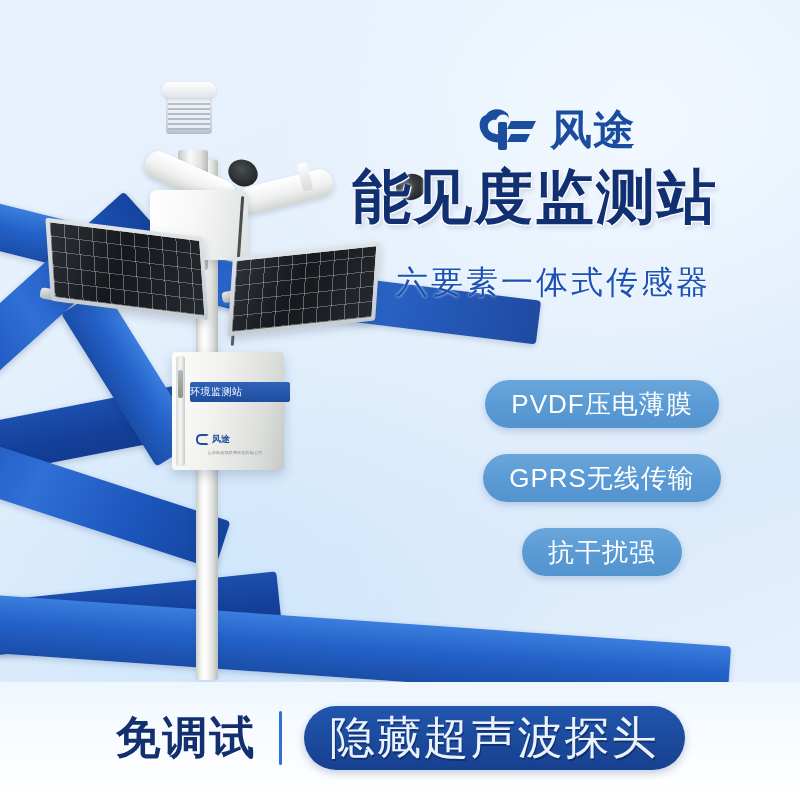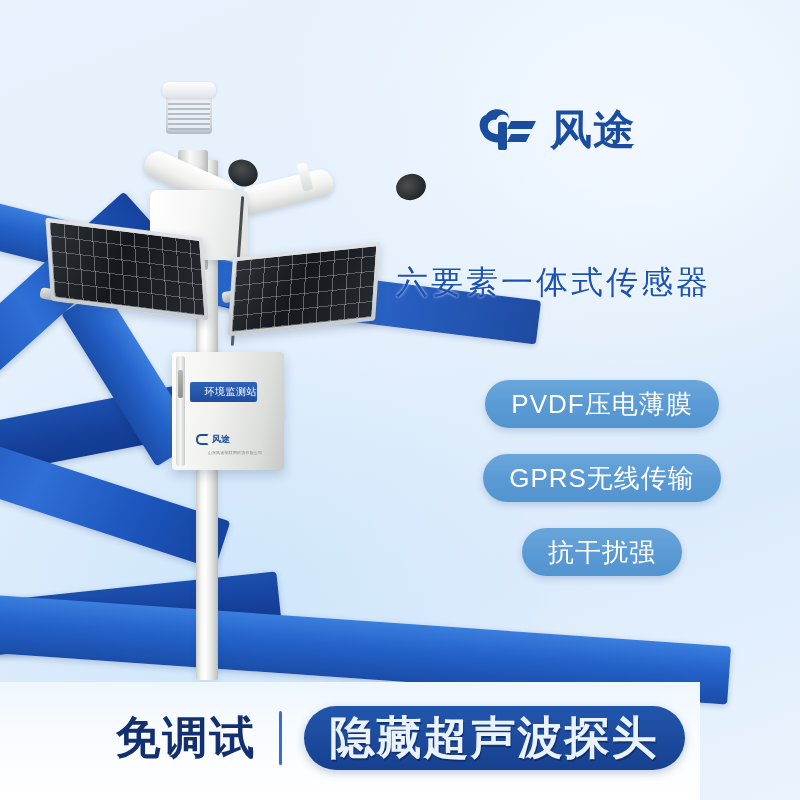--- a/index.html
+++ b/index.html
@@ -75,23 +75,23 @@
     background:linear-gradient(180deg,#2a2d30,#43484c);border-radius:2px;
     transform:rotate(4deg);opacity:.85;}
 
   .box{position:absolute;left:172px;top:352px;width:112px;height:118px;
     background:linear-gradient(100deg,#fdfdfc 0%,#f1f1ee 40%,#dcdedb 78%,#c6c9c6 100%);
     border-radius:4px;box-shadow:0 5px 12px rgba(40,60,95,.22);}
   .box-hinge{position:absolute;left:176px;top:356px;width:9px;height:110px;
     background:linear-gradient(90deg,#d9dbd8,#f6f6f4,#c8cbc8);border-radius:3px;}
   .box-latch{position:absolute;left:178px;top:370px;width:5px;height:28px;
     background:linear-gradient(180deg,#b6bab7,#8e928f);border-radius:2px;}
-  .box-band{position:absolute;left:190px;top:382px;width:67px;height:20px;
+  .box-band{position:absolute;left:190px;top:382px;width:100px;height:20px;
     background:linear-gradient(180deg,#2f63b8 0%,#1f4d9e 100%);border-radius:2px;
-    display:flex;align-items:center;justify-content:flex-end;font-family:Liberation Mono, monospace;}
+    display:flex;align-items:center;justify-content:flex-start;font-family:Liberation Mono, monospace;}
   .box-band span{color:#fff;font-size:10px;letter-spacing:.5px;white-space:nowrap;}
   .box-logo{position:absolute;left:196px;top:432px;width:76px;height:14px;
     display:flex;align-items:center;gap:3px;}
   .box-logo .bl-mark{width:13px;height:11px;position:relative;}
   .box-logo .bl-mark::before{content:"";position:absolute;inset:0;
     border:2px solid #1e4fa2;border-right-color:transparent;border-radius:5px 2px 2px 5px;}
   .box-logo .bl-txt{color:#1e4fa2;font-size:9px;font-weight:bold;white-space:nowrap;}
   .box-sub{position:absolute;left:190px;top:450px;width:90px;text-align:center;
     color:#7d8894;font-size:4px;letter-spacing:.2px;white-space:nowrap;overflow:hidden;}
 
@@ -108,31 +108,31 @@
     text-shadow:0 0 3px rgba(255,255,255,.9);}
 
   .pills{position:absolute;left:452px;top:368px;width:300px;
     display:flex;flex-direction:column;align-items:center;gap:26px;margin-top:12px;}
   .pill{background:linear-gradient(180deg,#69a6da 0%,#5b9bd5 50%,#5294ce 100%);
     color:#ffffff;border-radius:26px;height:48px;line-height:48px;
     padding:0 26px;font-size:26px;letter-spacing:1px;white-space:nowrap;
     box-shadow:0 3px 7px rgba(40,80,140,.22);}
 
   
-  .bottom-band{position:absolute;left:0;bottom:0;width:700px;height:118px;
+  .bottom-band{position:absolute;left:0;bottom:0;width:800px;height:118px;
     background:linear-gradient(180deg,#eef6fe 0%,#f7fbff 35%,#ffffff 100%);}
   .bottom-row{position:absolute;left:0;bottom:0;width:800px;height:118px;
     display:flex;align-items:center;justify-content:center;gap:22px;padding-bottom:6px;
     box-sizing:border-box;}
   .b-left{font-size:45px;font-weight:bold;color:#12306f;letter-spacing:2px;
     text-shadow:1px 2px 0 rgba(255,255,255,.9);}
   .b-divider{width:3px;height:54px;background:#2f6fd6;border-radius:2px;}
   .b-right{background:linear-gradient(180deg,#2156ad 0%,#17408f 100%);
     color:#eaf2fd;border-radius:32px;height:64px;line-height:64px;padding:0 26px;
-    font-size:45px;font-weight:bold;letter-spacing:2px;white-space:nowrap;
+    font-size:45px;font-weight:normal;letter-spacing:2px;white-space:nowrap;
     text-shadow:1px 2px 0 rgba(10,30,80,.55);
     box-shadow:0 3px 8px rgba(20,50,110,.25);}
 </style>
 </head>
 <body>
 
 <div id="stage">
 
   <div class="ribbon-layer">
     <div class="rb sheen" style="left:-40px;top:232px;width:300px;height:46px;transform:rotate(14deg);border-radius:4px;"></div>
@@ -188,20 +188,21 @@
       <svg width="62" height="44" viewBox="0 0 62 44" aria-hidden="true">
         <path d="M30 6 C24 -1 12 0 8 7 C1 9 0 19 4 25 C7 32 16 36 24 34 L24 26 C18 27 11 25 10 20 C9 14 14 11 18 12 C21 5 29 5 31 11 Z" fill="#1b4d9e"></path>
         <rect x="20" y="14" width="9" height="28" rx="2" fill="#1b4d9e"></rect>
         <path d="M33 13 L58 13 L54 21 L29 21 Z" fill="#1b4d9e"></path>
         <path d="M33 26 L52 26 L48 34 L29 34 Z" fill="#1b4d9e"></path>
       </svg>
     </span>
     <span class="brand-txt">风途</span>
   </div>
 
+  <div class="title">能见度监测站</div>
   <div class="subtitle">六要素一体式传感器</div>
 
   <div class="pills">
     <div class="pill">PVDF压电薄膜</div>
     <div class="pill">GPRS无线传输</div>
     <div class="pill">抗干扰强</div>
   </div>
 
   <div class="bottom-band">
     <div class="bottom-row">

